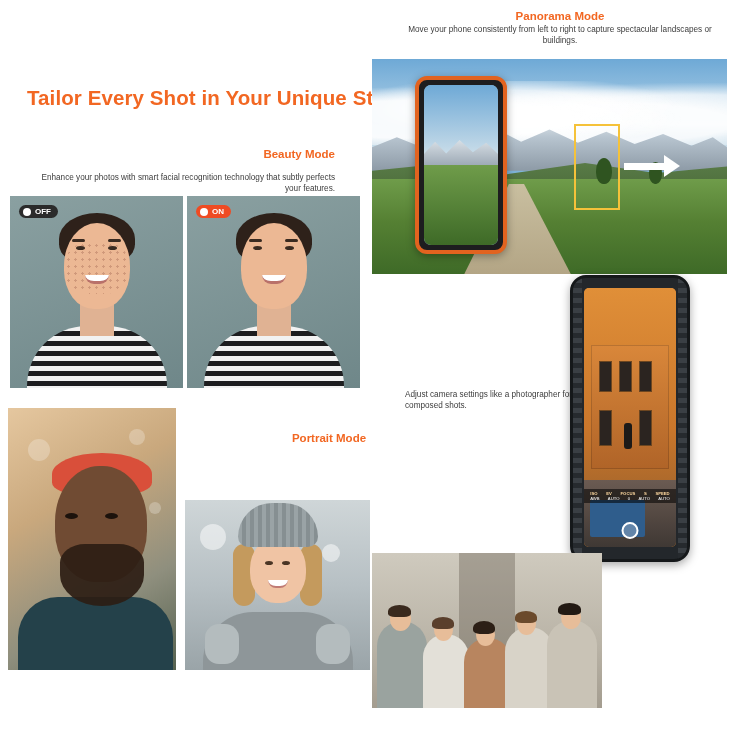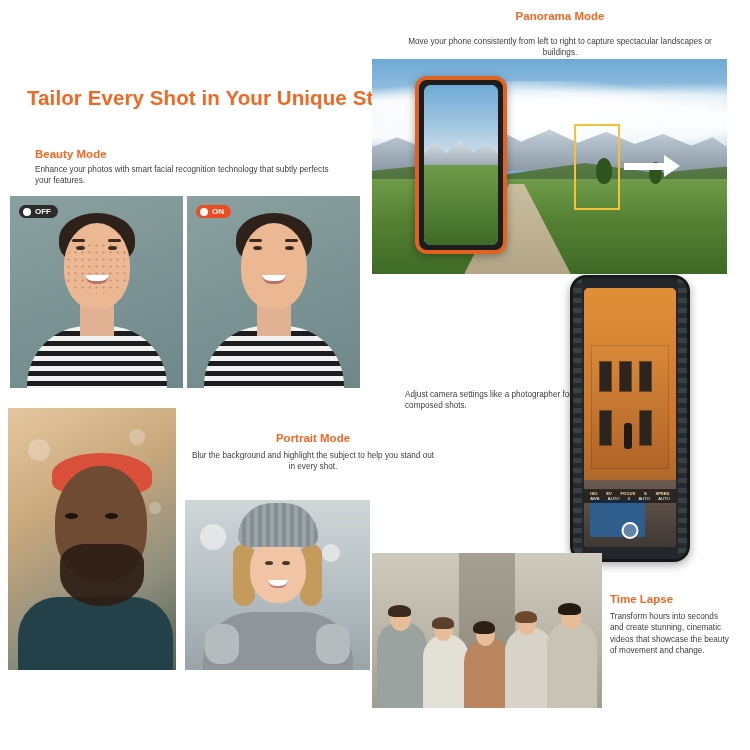--- a/index.html
+++ b/index.html
@@ -31,21 +31,21 @@
     font-size: 8.2px;
     line-height: 1.38;
     color: #3c3c3c;
   }
 
   
   .panorama-text {
     position: absolute; left: 400px; top: 10px; width: 320px;
     text-align: center;
   }
-  .panorama-text .cap-body { margin-top: 14px; }
+  .panorama-text .cap-body { margin-top: 2px; }
 
   .panorama-img {
     position: absolute; left: 372px; top: 59px;
     width: 355px; height: 215px;
     overflow: hidden;
     background: #7fb4d8;
   }
   .pano-sky {
     position: absolute; left: 0; top: 0; width: 100%; height: 44%;
     background: linear-gradient(to bottom, #6ea9d6 0%, #a7cbe4 55%, #cfe0ea 100%);
@@ -129,23 +129,23 @@
     clip-path: polygon(0 100%,0 60%,15% 25%,30% 58%,48% 20%,66% 55%,84% 28%,100% 60%,100% 100%);
   }
   .pano-phone .s-field {
     position: absolute; top: 50%; left: 0; right: 0; bottom: 0;
     background: linear-gradient(to bottom,#6f9c4a,#3e6a27);
   }
 
   
   .beauty-text {
     position: absolute; left: 35px; top: 148px; width: 300px;
-    text-align: left;
-  }
-  .beauty-text .cap-body { margin-top: 4px; }
+    text-align: right;
+  }
+  .beauty-text .cap-body { margin-top: 12px; }
 
   .beauty-imgs {
     position: absolute; left: 10px; top: 196px;
     width: 350px; height: 192px;
     display: flex; gap: 4px;
   }
   .portrait-tile {
     position: relative;
     width: 173px; height: 192px;
     overflow: hidden;
@@ -271,21 +271,21 @@
   .pro-bar .row.bot { color: #ffffff; }
   .pro-shutter {
     position: absolute; left: 50%; bottom: 3%;
     transform: translateX(-50%);
     width: 17px; height: 17px; border-radius: 50%;
     border: 2px solid #fff; background: rgba(255,255,255,.25);
   }
 
   
   .portrait-text {
-    position: absolute; left: 188px; top: 432px; width: 250px;
+    position: absolute; left: 204px; top: 432px; width: 250px;
     text-align: center;
   }
   .portrait-text .cap-body { margin-top: 6px; }
 
   .man-img {
     position: absolute; left: 8px; top: 408px;
     width: 168px; height: 262px;
     overflow: hidden;
     background: #c9b49b;
   }
@@ -520,21 +520,20 @@
           <span>AUTO</span>
           <span>AUTO</span>
         </div>
       </div>
       <div class="pro-shutter"></div>
     </div>
   </div>
 
   <div class="portrait-text">
     <div class="cap-title">Portrait Mode</div>
-    <div class="cap-body">Blur the background and highlight the subject to help you stand out in every shot.</div>
   </div>
 
   <div class="man-img">
     <div class="man-bg"></div>
     <div class="man-blur-dot" style="left:12%;top:12%;width:22px;height:22px;"></div>
     <div class="man-blur-dot" style="left:72%;top:8%;width:16px;height:16px;"></div>
     <div class="man-blur-dot" style="left:84%;top:36%;width:12px;height:12px;"></div>
     <div class="man-body"></div>
     <div class="man-hair"></div>
     <div class="man-head"></div>
@@ -577,18 +576,14 @@
 
     <div class="gi-p" style="left:58%;width:21%;height:52%;background:#d8d3c8;"></div>
     <div class="gi-head" style="left:63%;bottom:47%;width:19px;height:22px;"></div>
     <div class="gi-hair" style="left:62%;bottom:55%;width:22px;height:12px;background:#6b4a2c;"></div>
 
     <div class="gi-p" style="left:76%;width:22%;height:57%;background:#c9c3b6;"></div>
     <div class="gi-head" style="left:82%;bottom:51%;width:20px;height:23px;"></div>
     <div class="gi-hair" style="left:81%;bottom:60%;width:23px;height:12px;background:#231a13;"></div>
   </div>
 
-  <div class="timelapse-text">
-    <div class="cap-title">Time Lapse</div>
-    <div class="cap-body">Transform hours into seconds and create stunning, cinematic videos that showcase the beauty of movement and change.</div>
-  </div>
 
 </div>
 
 </body></html>

